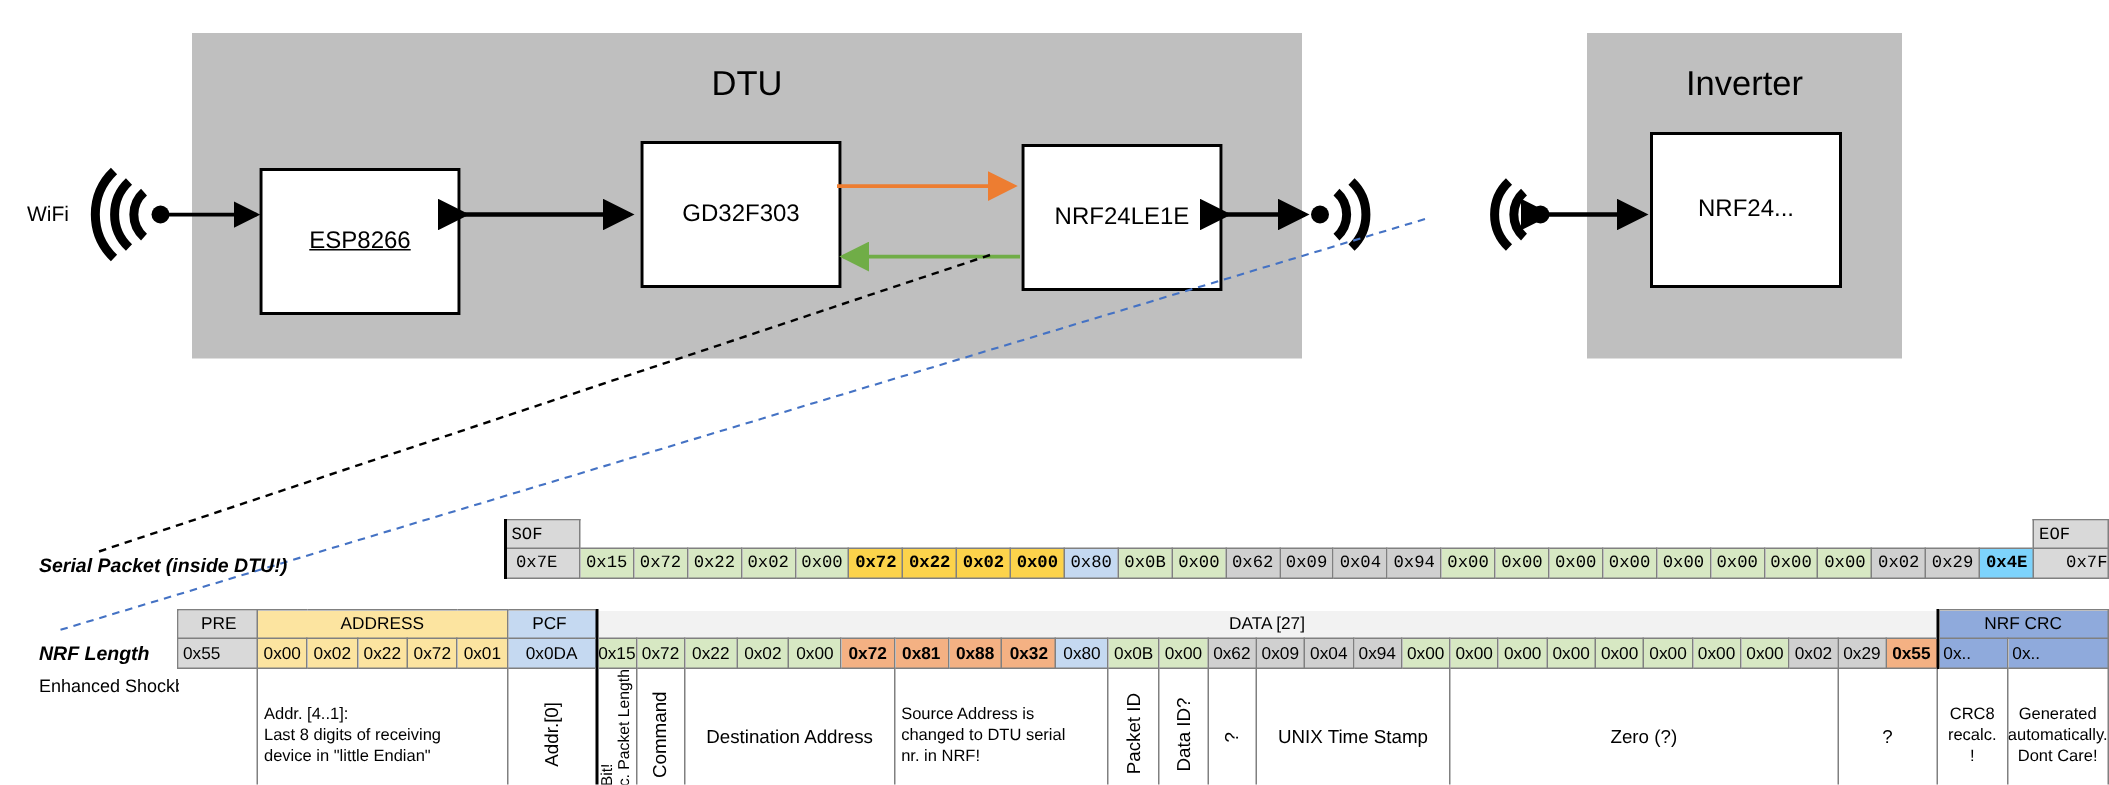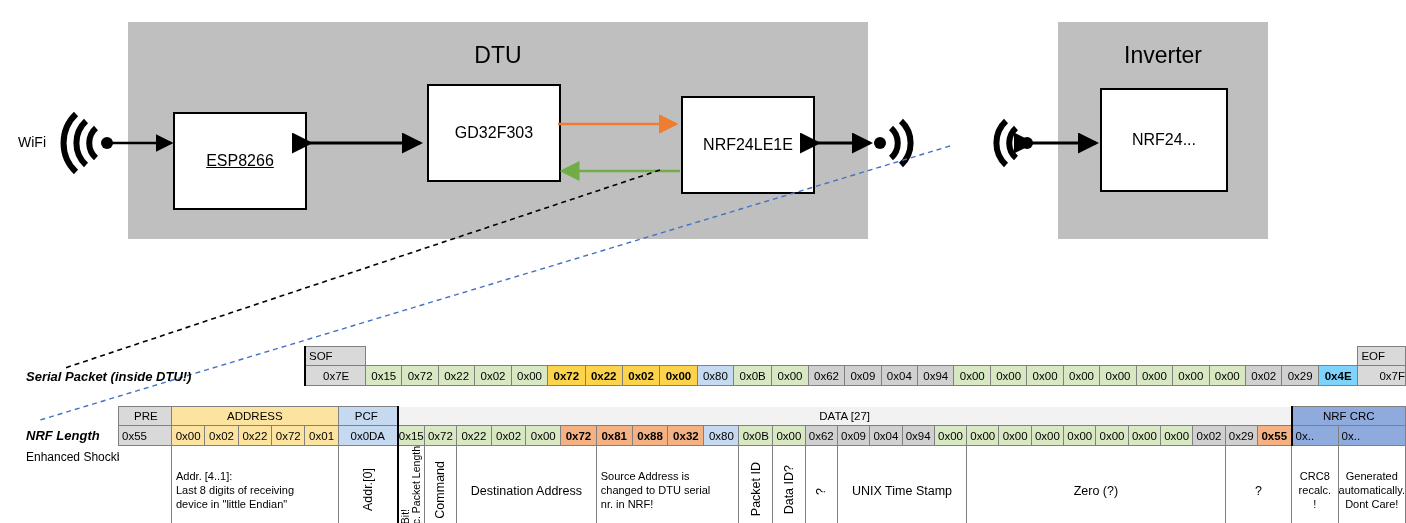--- a/index.html
+++ b/index.html
@@ -51,21 +51,21 @@
 </style>
 </head>
 <body>
 
 <div class="enclosure" style="left:128px;top:22px;width:740px;height:217px;">
   <div class="enclosure-title" style="top:20px;">DTU</div>
 </div>
 <div class="chip" style="left:173px;top:112px;width:130px;height:94px;text-decoration:underline;">
   <span>ESP8266</span>
 </div>
-<div class="chip" style="left:427px;top:84px;width:130px;height:94px;">
+<div class="chip" style="left:427px;top:94px;width:130px;height:94px;">
   <span>GD32F303</span>
 </div>
 <div class="chip" style="left:681px;top:96px;width:130px;height:94px;">
   <span>NRF24LE1E</span>
 </div>
 
 <div class="enclosure" style="left:1058px;top:22px;width:210px;height:217px;">
   <div class="enclosure-title" style="top:20px;">Inverter</div>
 </div>
 <div class="chip" style="left:1100px;top:88px;width:124px;height:100px;">
@@ -118,29 +118,29 @@
   </g>
   <line x1="1032" y1="143" x2="1096" y2="143" stroke="#000" stroke-width="3" marker-end="url(#ah-b)" marker-start="url(#ah-b2)"></line>
 
   <line x1="660" y1="170" x2="65" y2="368" stroke="#000" stroke-width="1.6" stroke-dasharray="5,4"></line>
 
   <line x1="950" y1="146" x2="40" y2="420" stroke="#4472C4" stroke-width="1.4" stroke-dasharray="5,4"></line>
 </svg>
 
 <div class="rowlabel" style="left:26px;top:369px;">Serial Packet (inside DTU!)</div>
 
-<table class="tbl" style="left:304px;top:346px;">
+<table class="tbl" style="left:336px;top:346px;font-family:Liberation Mono, monospace;">
   <tbody>
       <tr class="grp">
     <td class="c-grey hdrtxt thick-l" style="width:42px;text-align:left;padding-left:3px;">SOF</td>
     <td class="blank" colspan="27" style="width:999px;"></td>
     <td class="c-grey hdrtxt" style="width:42px;text-align:left;padding-left:3px;">EOF</td>
   </tr>
   <tr>
-    <td class="c-grey thick-l" style="width:42px;text-align:left;padding-left:17px;">0x7E</td>
+    <td class="c-grey thick-l" style="width:42px;text-align:left;padding-left:6px;">0x7E</td>
     <td class="c-green">0x15</td>
     <td class="c-green">0x72</td>
     <td class="c-green">0x22</td>
     <td class="c-green">0x02</td>
     <td class="c-green">0x00</td>
     <td class="c-yellow">0x72</td>
     <td class="c-yellow">0x22</td>
     <td class="c-yellow">0x02</td>
     <td class="c-yellow">0x00</td>
     <td class="c-blue">0x80</td>

